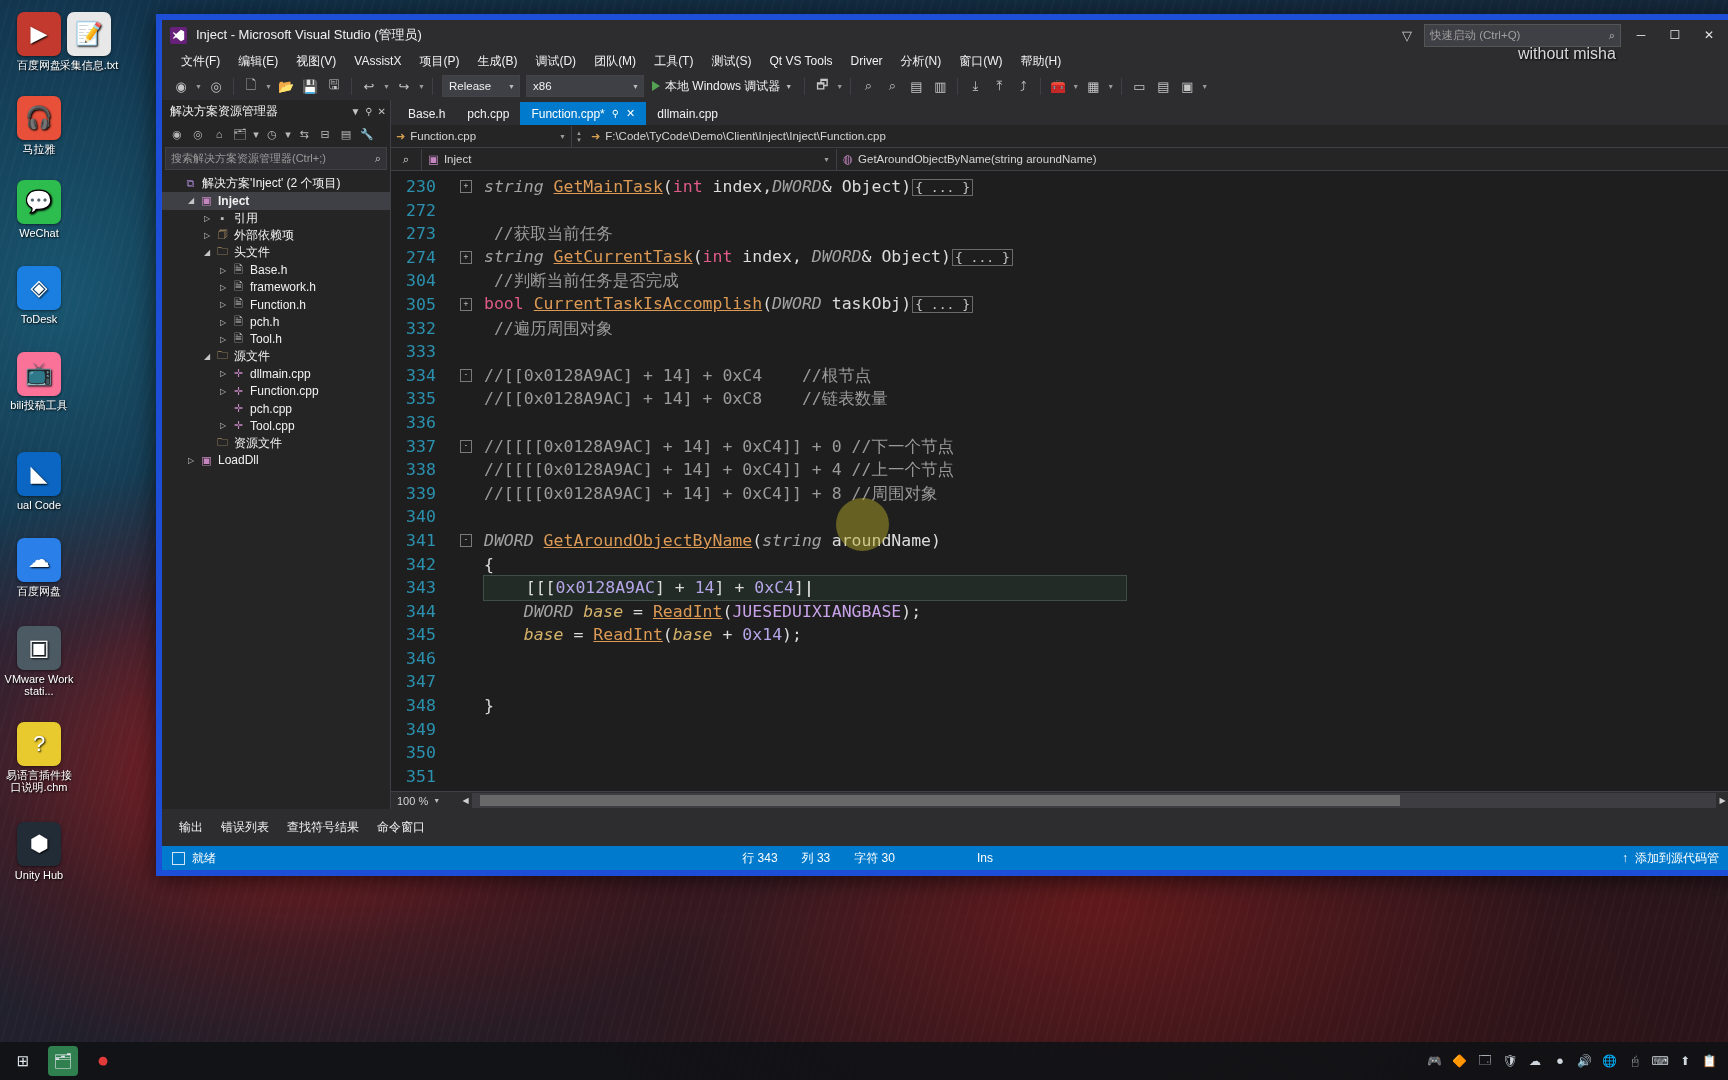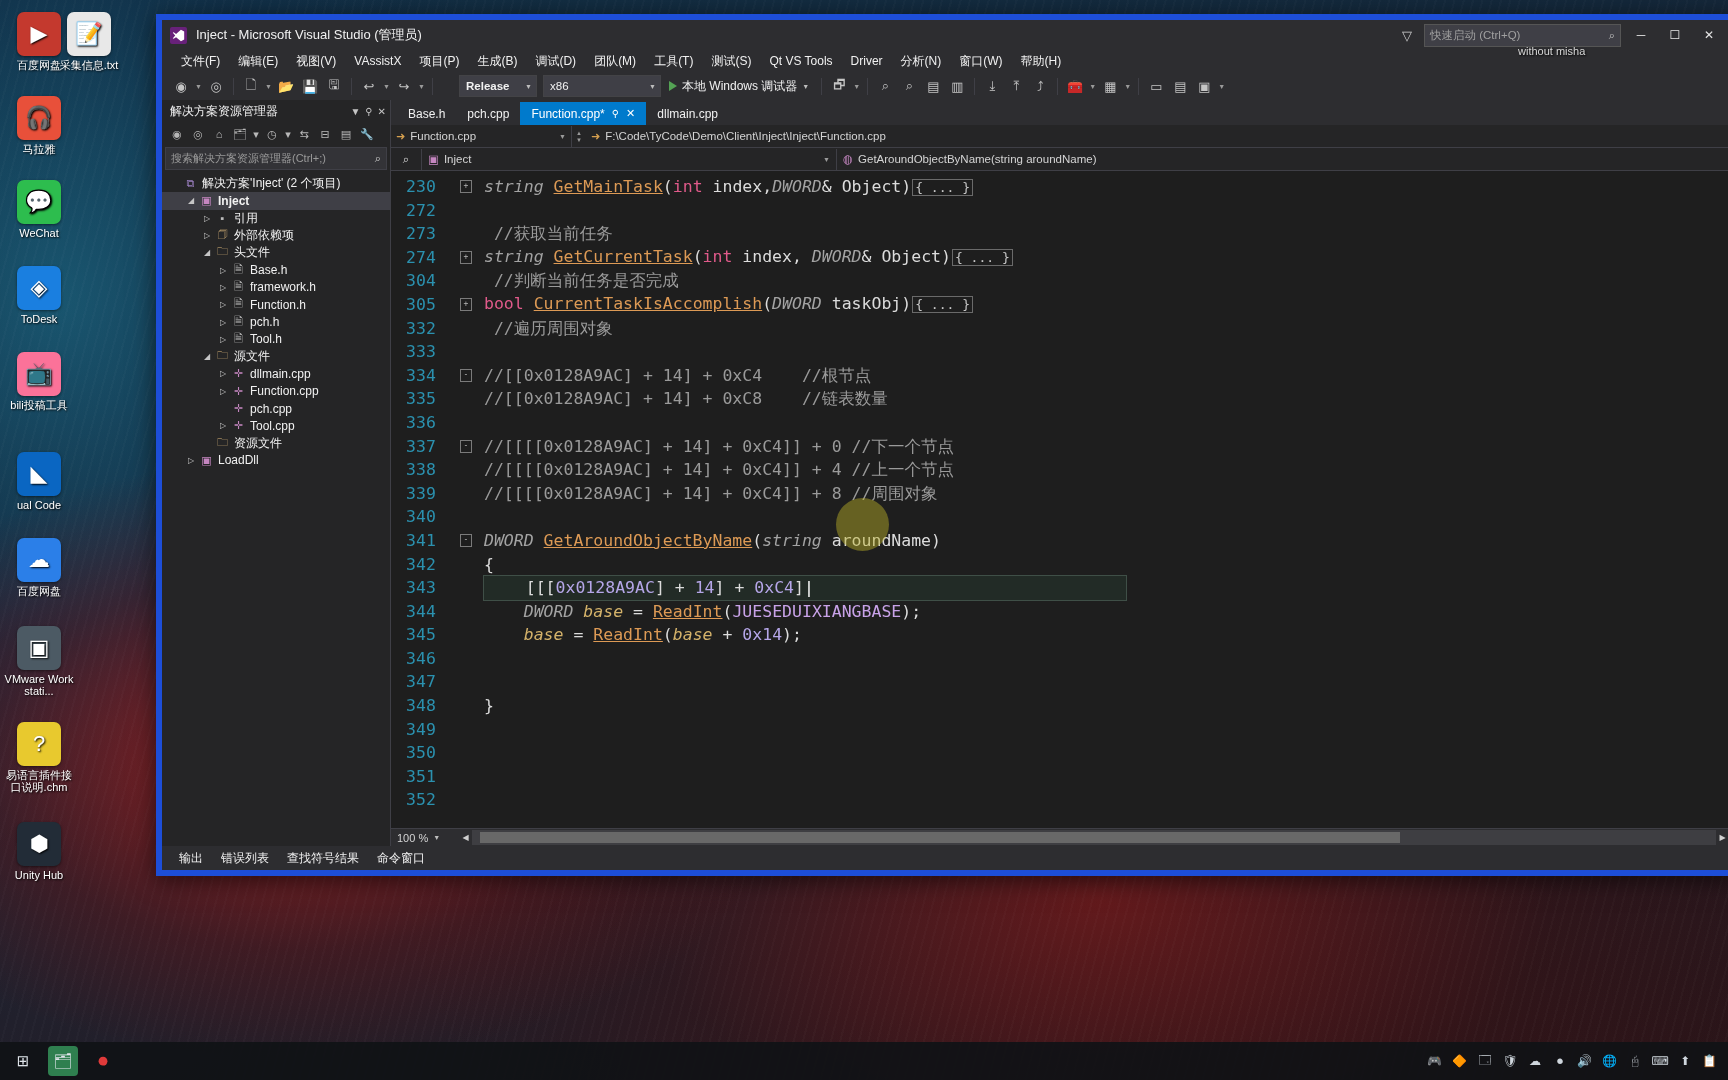--- a/index.html
+++ b/index.html
@@ -138,21 +138,21 @@
     font-size:8px;line-height:9px;text-align:center;vertical-align:middle;margin-right:2px;}
 
   #hscroll{height:17px;background:#2d2d30;display:flex;align-items:center;border-top:1px solid #3f3f46;}
   .zoombox{width:62px;display:flex;align-items:center;font-size:11px;color:#d4d4d4;padding-left:6px;gap:5px;}
   .zoombox .zc{font-size:7px;color:#bdbdbd;}
   .sb-track{flex:1;height:15px;background:#3e3e42;display:flex;align-items:center;}
   .sb-thumb{height:11px;background:#686868;margin-left:8px;}
   .sb-arrow{width:13px;text-align:center;font-size:8px;color:#cfcfcf;}
 
   
-  #dock{height:24px;background:#2d2d30;display:flex;align-items:center;padding-left:8px;gap:0;}
+  #dock{height:37px;background:#2d2d30;display:flex;align-items:center;padding-left:8px;gap:0;}
   #dock .dt{font-size:12px;color:#f1f1f1;padding:2px 9px;}
 
   
   #status{height:24px;background:#007acc;display:flex;align-items:center;color:#fff;font-size:12px;}
   #status .sq{width:11px;height:11px;border:1px solid #cfe6f7;margin:0 7px 0 10px;}
   .st-seg{padding:0 12px;}
   .st-right{margin-left:auto;display:flex;align-items:center;gap:7px;padding-right:10px;}
 
   
   #blob{position:absolute;width:53px;height:53px;border-radius:50%;
@@ -258,21 +258,21 @@
     <span class="tb-caret">▼</span>
     <span class="tbi">📂</span>
     <span class="tbi">💾</span>
     <span class="tbi">🖫</span>
     <div class="tb-sep"></div>
     <span class="tbi">↩</span>
     <span class="tb-caret">▼</span>
     <span class="tbi">↪</span>
     <span class="tb-caret">▼</span>
     <div class="tb-sep"></div>
-    <div class="combo" style="width:66px;margin-left:20px;font-weight:bold;">
+    <div class="combo" style="width:66px;margin-left:3px;">
       <span class="cv">Release</span>
       <span class="cc">▼</span>
     </div>
     <div class="combo" style="width:106px;margin-left:4px;">
       <span class="cv">x86</span>
       <span class="cc">▼</span>
     </div>
     <div class="run-btn">
       <span class="tri"></span>
       <span>本地 Windows 调试器</span>
@@ -502,23 +502,37 @@
     </div>
   </div>
 
   <div id="dock">
       <span class="dt">输出</span>
       <span class="dt">错误列表</span>
       <span class="dt">查找符号结果</span>
       <span class="dt">命令窗口</span>
     </div>
 
+  <div id="status">
+    <span class="sq"></span>
+    <span>就绪</span>
+    <span style="flex:1;"></span>
+    <span class="st-seg">行 343</span>
+    <span class="st-seg">列 33</span>
+    <span class="st-seg">字符 30</span>
+    <span class="st-seg" style="padding-left:70px;">Ins</span>
+    <span style="flex:1.2;"></span>
+    <span class="st-right">
+      <span>↑</span>
+      <span>添加到源代码管</span>
+    </span>
+  </div>
 </div>
 
-<div style="position:absolute;left:1518px;top:45px;color:#d8d8d8;font-size:11px;
+<div style="position:absolute;left:1518px;top:45px;color:#d8d8d8;font-size:16px;
             text-shadow:1px 1px 2px #000;">without misha</div>
 
 <div id="taskbar">
   <div class="tb-left" id="tb-left">
       <div class="tb-btn">⊞</div>
       <div class="tb-btn" style="background: rgb(47, 127, 79);">🗂</div>
       <div class="tb-btn" style="color: rgb(224, 58, 58); font-size: 19px;">⏺</div>
     </div>
   <div class="tb-right" id="tb-right">
       <span class="tray-ic">🎮</span>

